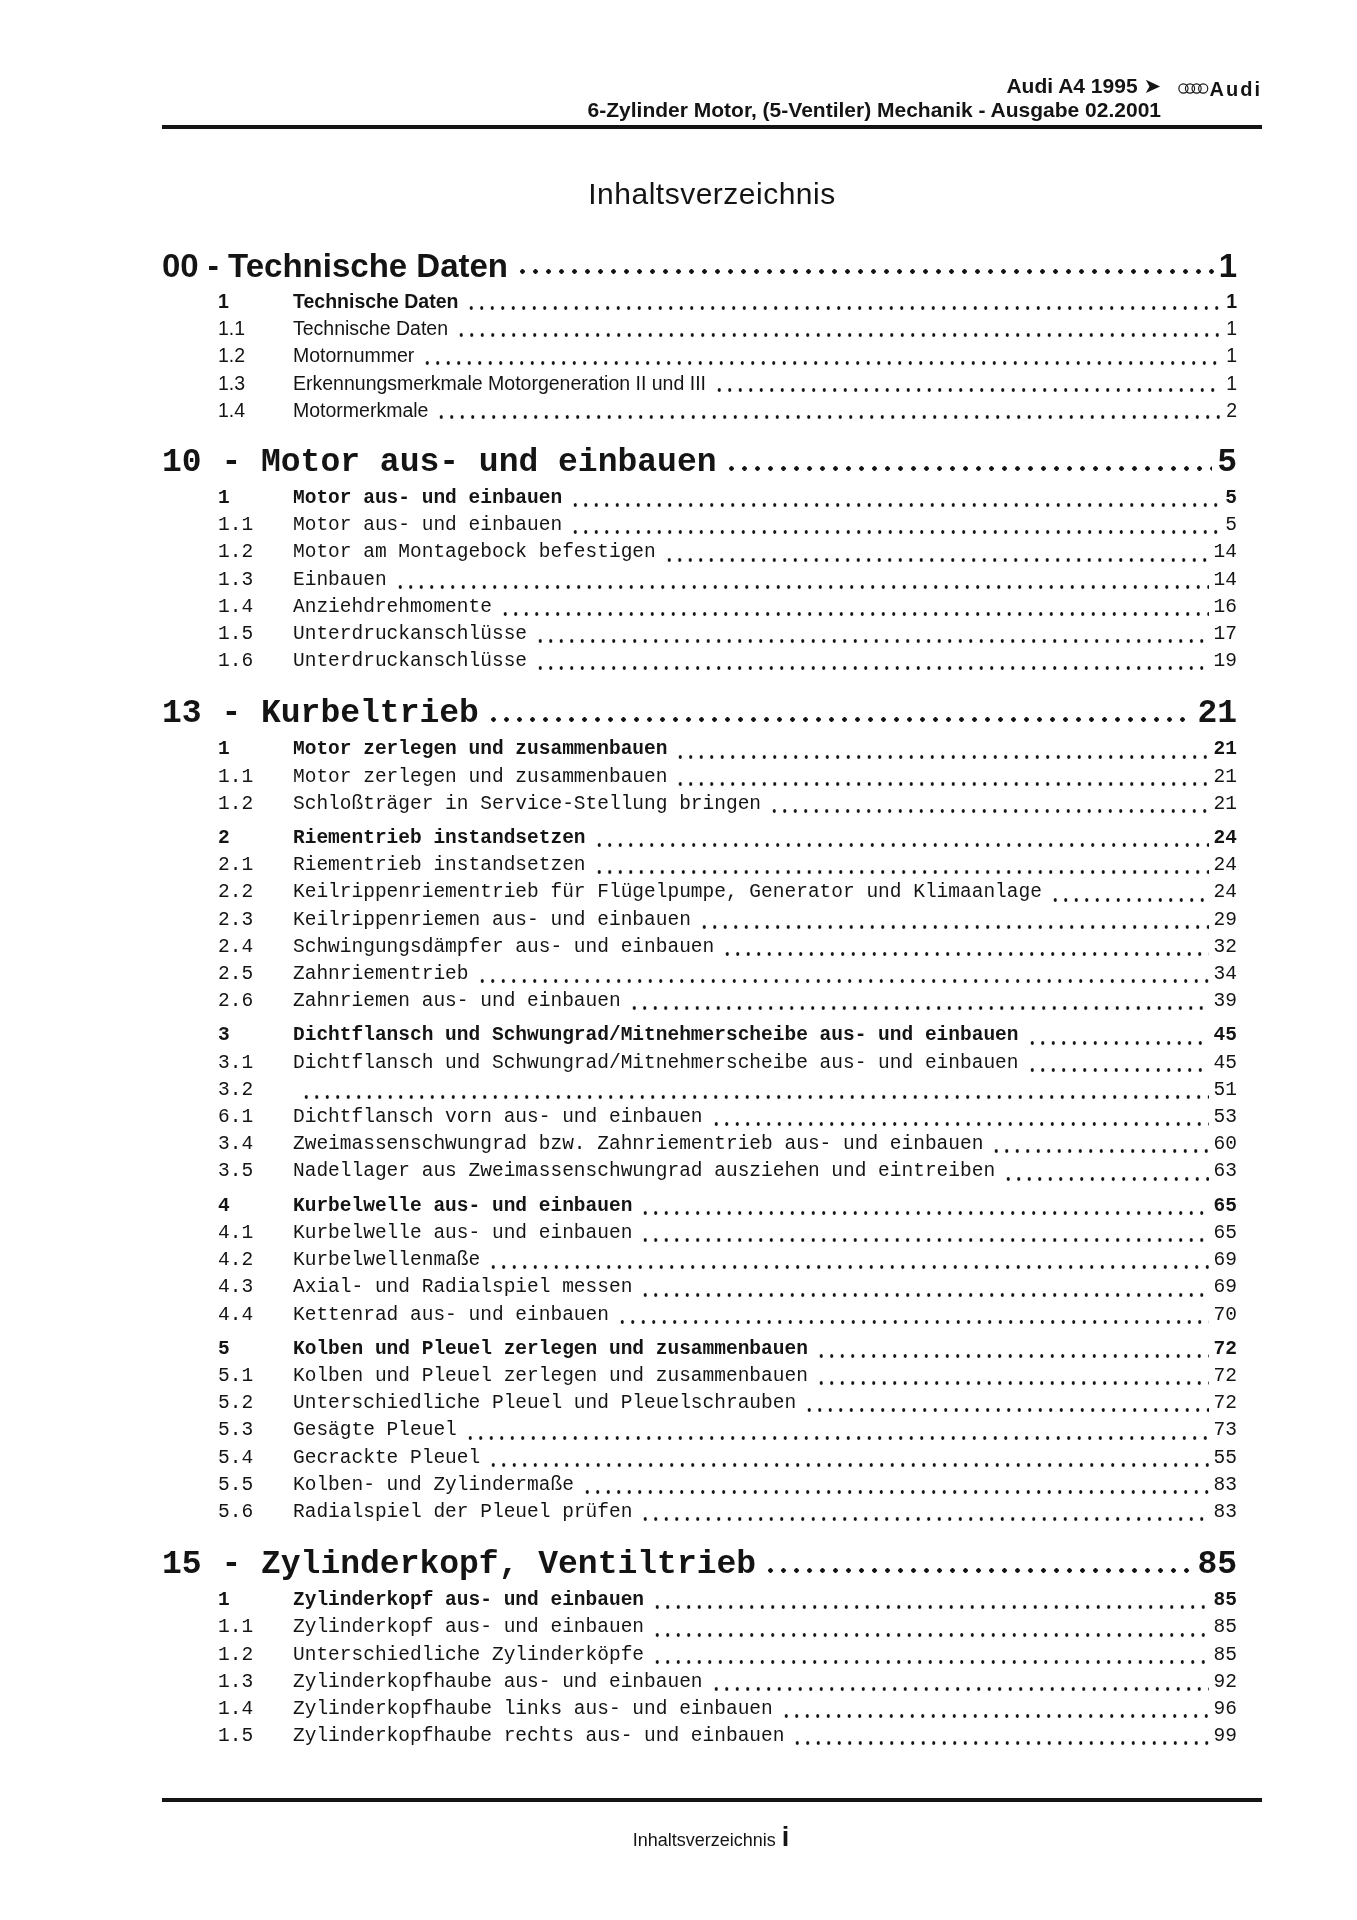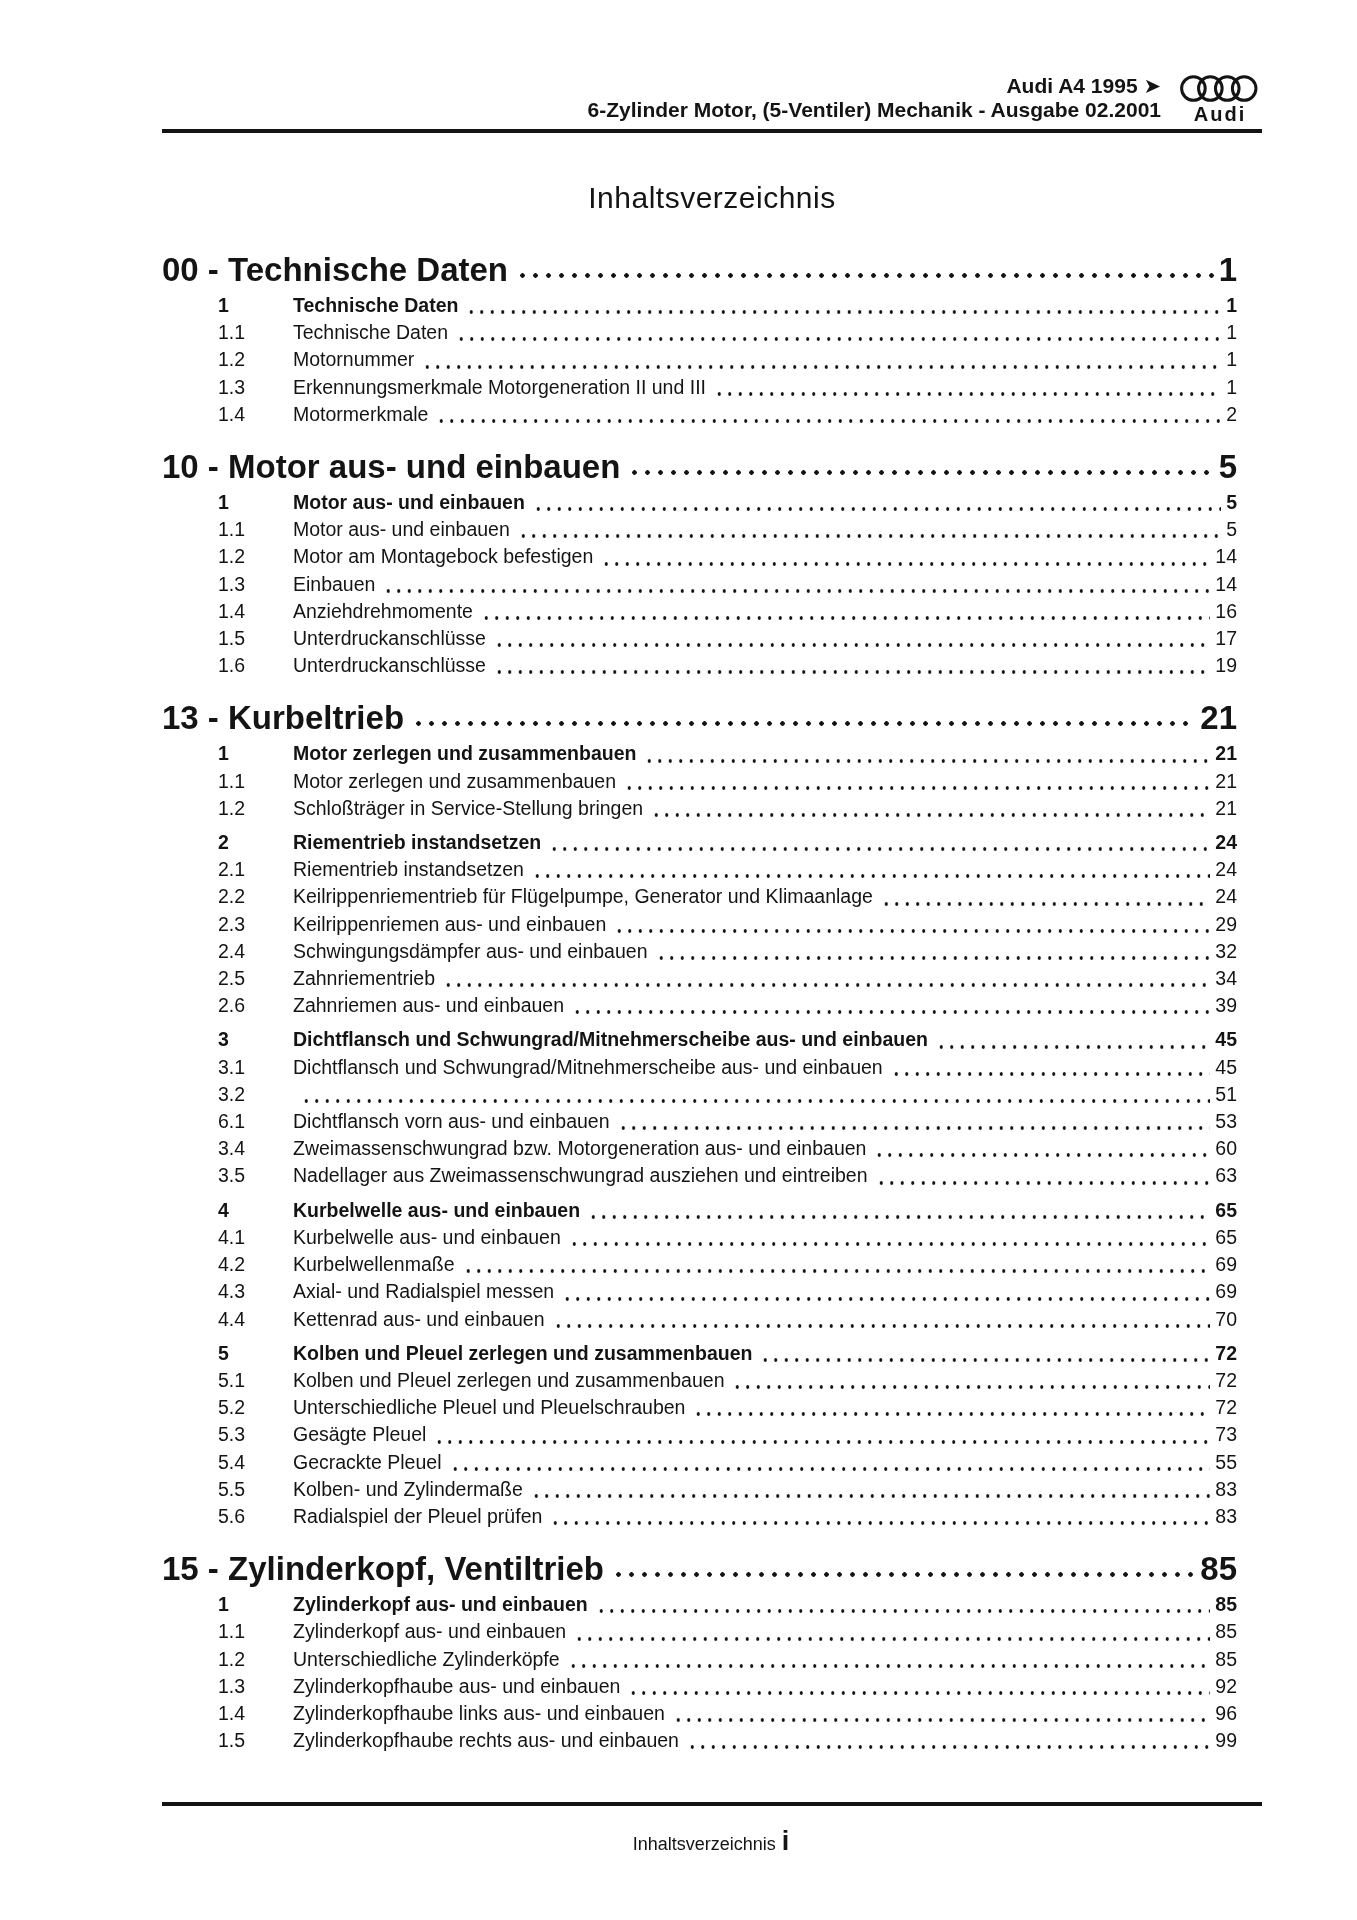--- a/index.html
+++ b/index.html
@@ -8,31 +8,31 @@
     width:1357px; height:1920px;
     font-family:"Liberation Sans","DejaVu Sans",sans-serif;
     color:#141414;
     padding-left:162px; padding-right:95px;
     overflow:hidden; position:relative;
   }
 
   
   .header { display:flex; justify-content:flex-end; align-items:flex-start; gap:17px; margin-top:74px; }
   .header-text { text-align:right; font-weight:bold; font-size:21px; line-height:23.5px; white-space:nowrap; }
-  .logo-col { width:84px; display:flex; flex-direction:column; align-items:center; }
+  .logo-col { width:84px; display:flex; flex-direction:row; align-items:center; }
   .rings { width:84px; height:29px; display:block; }
   .brand { font-weight:bold; font-size:20px; letter-spacing:2px; line-height:22px; }
   .rule { height:4px; background:#141414; margin-top:4px; }
 
   
   .page-title { text-align:center; font-size:30px; margin-top:48px; letter-spacing:0.5px; }
 
   
   .toc { margin-top:40px; padding-right:25px; }
-  .toc-section + .toc-section { margin-top:24px; }
+  .toc-section + .toc-section { margin-top:24px;font-family:Liberation Mono, monospace; }
   .row { display:flex; align-items:stretch; white-space:nowrap; }
   .sect { font-size:33px; font-weight:bold; line-height:30px; }
   .toc-group { margin-top:7px; }
   .item { font-size:19.5px; line-height:27.2px; padding-left:56px; }
   .item .num { width:75px; flex:0 0 75px; }
   .grp { font-weight:bold; }
   .dots {
     flex:1 1 auto; min-width:24px; margin-left:8px; margin-right:5px;
     background-image:radial-gradient(circle, #141414 1.6px, transparent 1.9px);
     background-size:10.5px 4px;
@@ -252,21 +252,21 @@
           <span class="pg">51</span>
         </div>
         <div class="row item">
           <span class="num">6.1</span>
           <span class="ttl">Dichtflansch vorn aus- und einbauen</span>
           <span class="dots"></span>
           <span class="pg">53</span>
         </div>
         <div class="row item">
           <span class="num">3.4</span>
-          <span class="ttl">Zweimassenschwungrad bzw. Motorgeneration aus- und einbauen</span>
+          <span class="ttl">Zweimassenschwungrad bzw. Zahnriementrieb aus- und einbauen</span>
           <span class="dots"></span>
           <span class="pg">60</span>
         </div>
         <div class="row item">
           <span class="num">3.5</span>
           <span class="ttl">Nadellager aus Zweimassenschwungrad ausziehen und eintreiben</span>
           <span class="dots"></span>
           <span class="pg">63</span>
         </div>
       </div>

